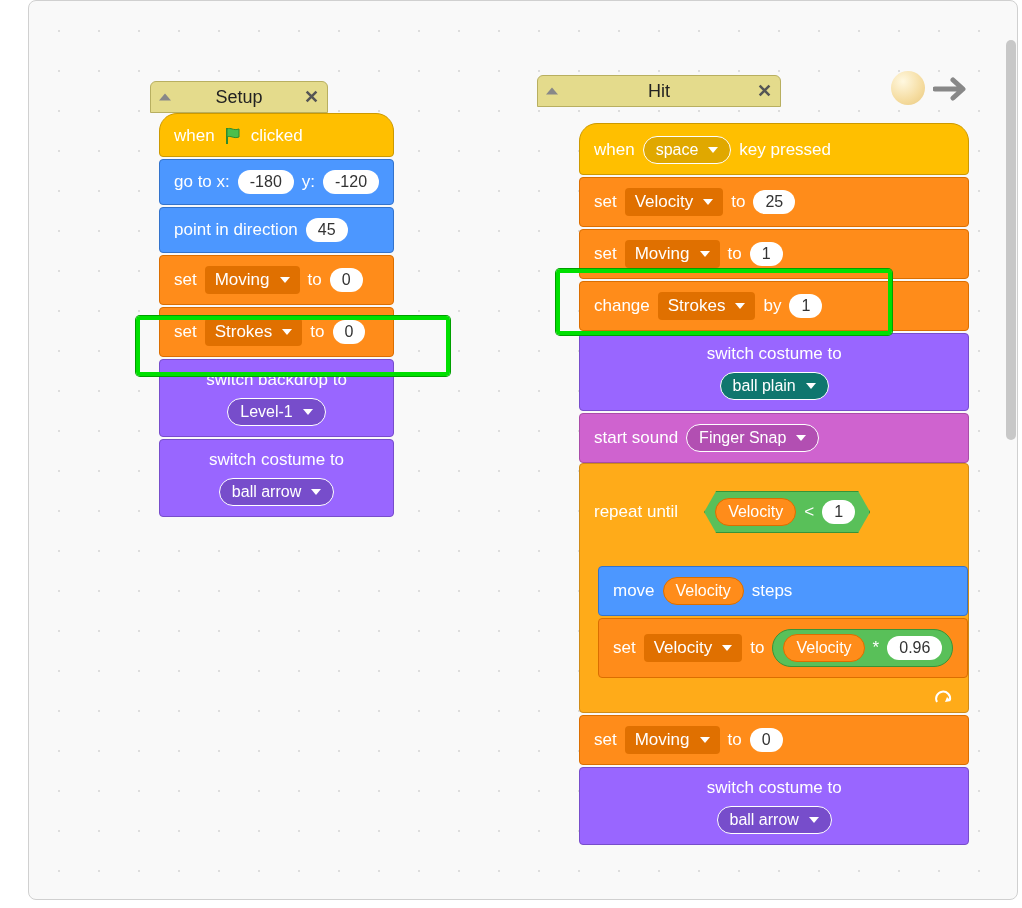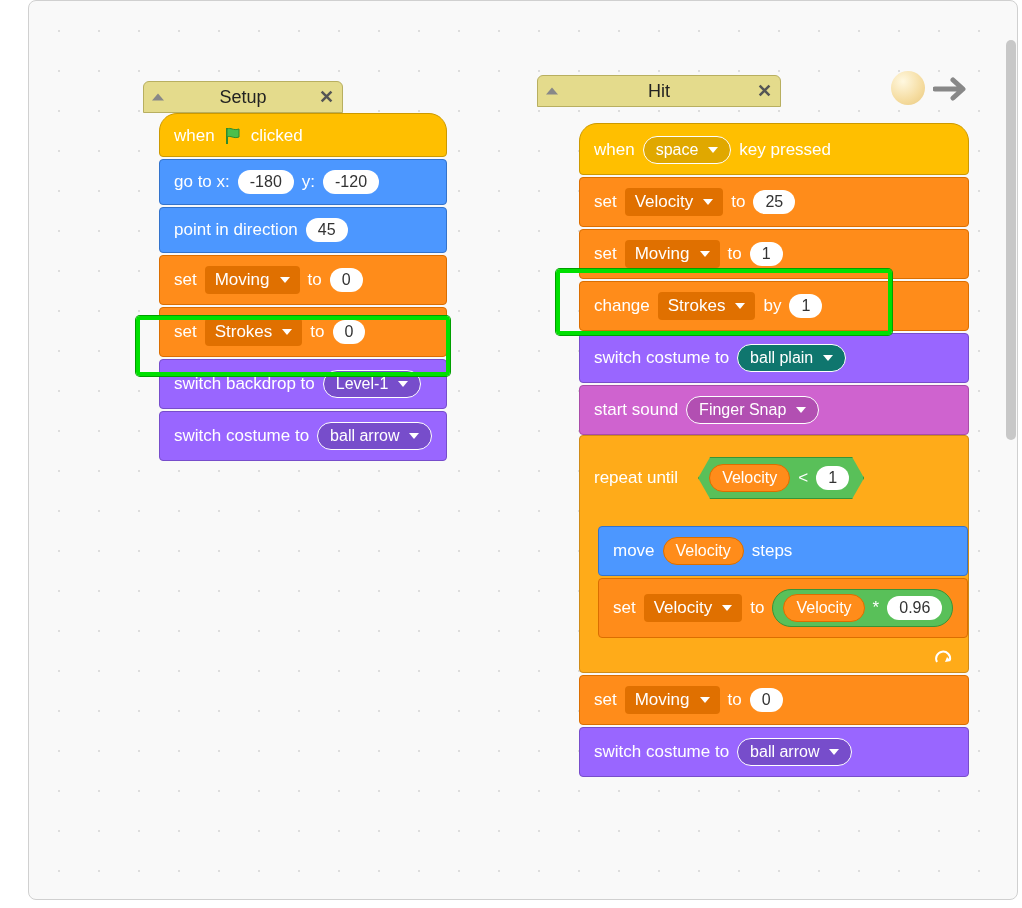--- a/index.html
+++ b/index.html
@@ -109,21 +109,21 @@
   .block + .block { margin-top: 2px; }
 
   .hat {
     border-radius: 18px 18px 4px 4px;
     padding-top: 12px;
   }
 
   .events   { background: #ffbf00; border: 1px solid #cc9900; }
   .motion   { background: #4c97ff; border: 1px solid #3373cc; }
   .data     { background: #ff8c1a; border: 1px solid #db6e00; }
-  .looks    { background: #9966ff; border: 1px solid #774dcb; }
+  .looks    { background: #9966ff; border: 1px solid #774dcb; flex-direction: column; }
   .sound    { background: #cf63cf; border: 1px solid #a94ca9; }
 
   .pill-white {
     background: #fff;
     color: #333;
     border-radius: 999px;
     padding: 3px 12px;
     font-size: 16px;
     min-width: 30px;
     text-align: center;
@@ -189,24 +189,24 @@
 
   .c-block {
     background: #ffab19;
     border: 1px solid #cf8b17;
     border-radius: 4px;
     padding: 0;
     color: #fff;
     position: relative;
   }
   .c-head {
-    padding: 21px 14px;
+    padding: 27px 14px;
     display: flex;
     align-items: center;
-    gap: 20px;
+    gap: 26px;
     font-size: 17px;
     font-weight: 500;
   }
   .c-body {
     margin-left: 18px;
     padding: 4px 0 4px 0;
   }
   .c-body .block { margin: 2px 0; }
   .c-foot {
     height: 28px;
@@ -233,21 +233,21 @@
 
 <div class="canvas">
 
   <div class="sphere"></div>
   <div class="arrow">
     <svg viewBox="0 0 36 28">
         <path d="M2 14 H28 M20 5 L30 14 L20 23" stroke="#888" stroke-width="5" fill="none" stroke-linecap="round" stroke-linejoin="round"></path>
       </svg>
   </div>
 
-  <div class="comment-header" style="left:114px; top:80px; width:200px;">
+  <div class="comment-header" style="left:121px; top:80px; width:178px;">
     <span class="tri"></span>
     <span>Setup</span>
     <span class="close">✕</span>
   </div>
 
   <div class="stack" style="left:130px; top:112px;">
     <div class="block events hat">
       <span>when</span>
       <span class="flag">
         <svg viewBox="0 0 20 20">

